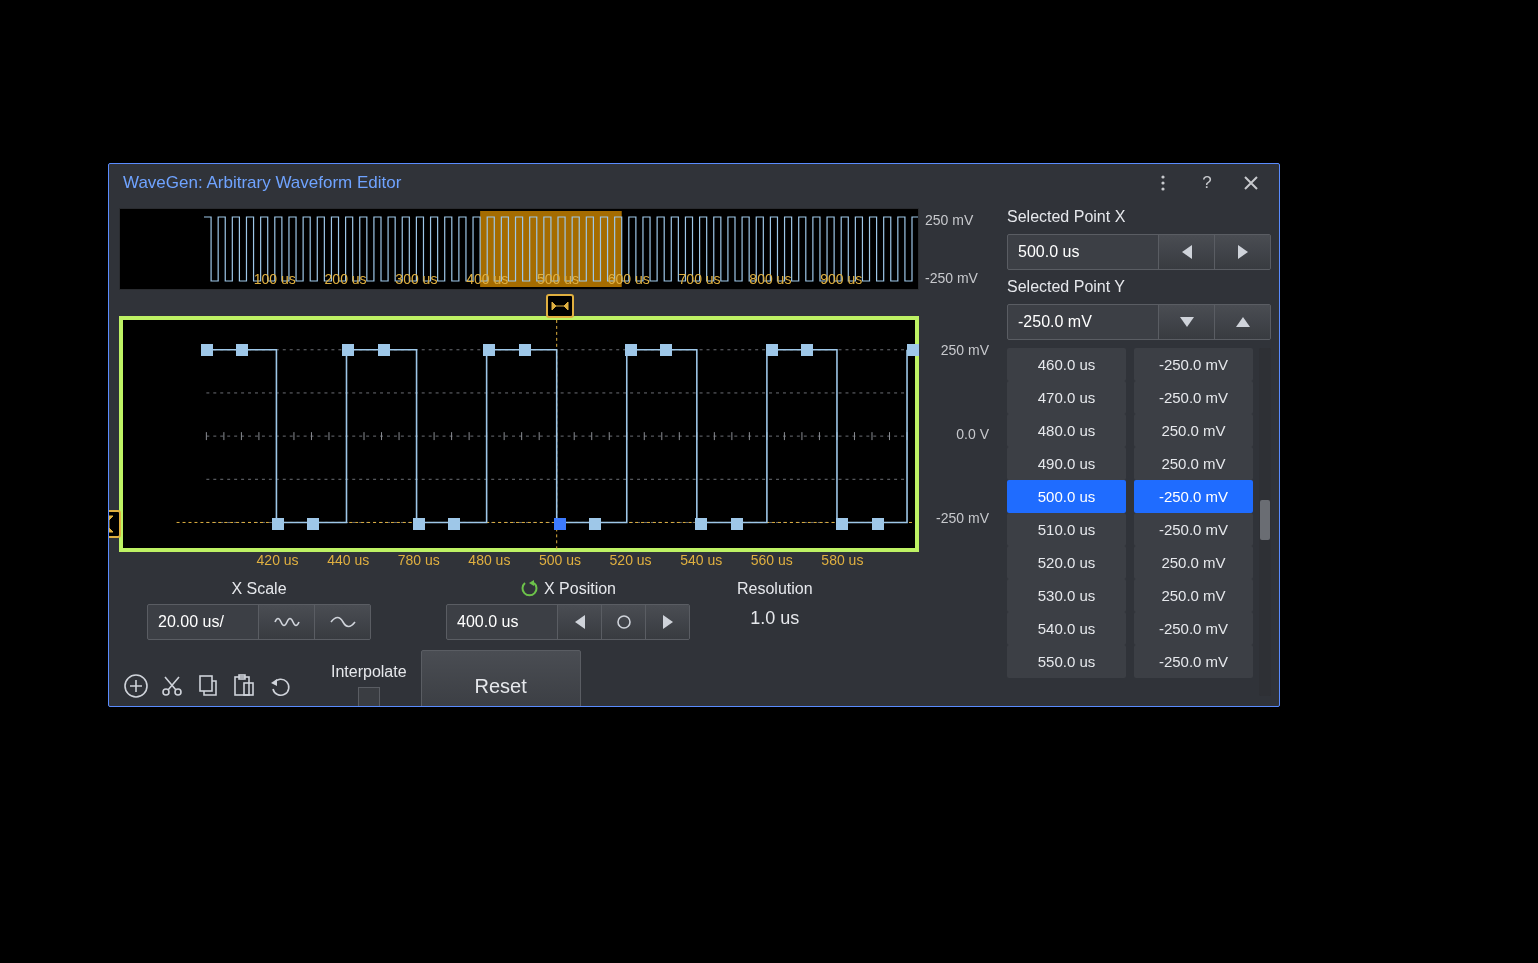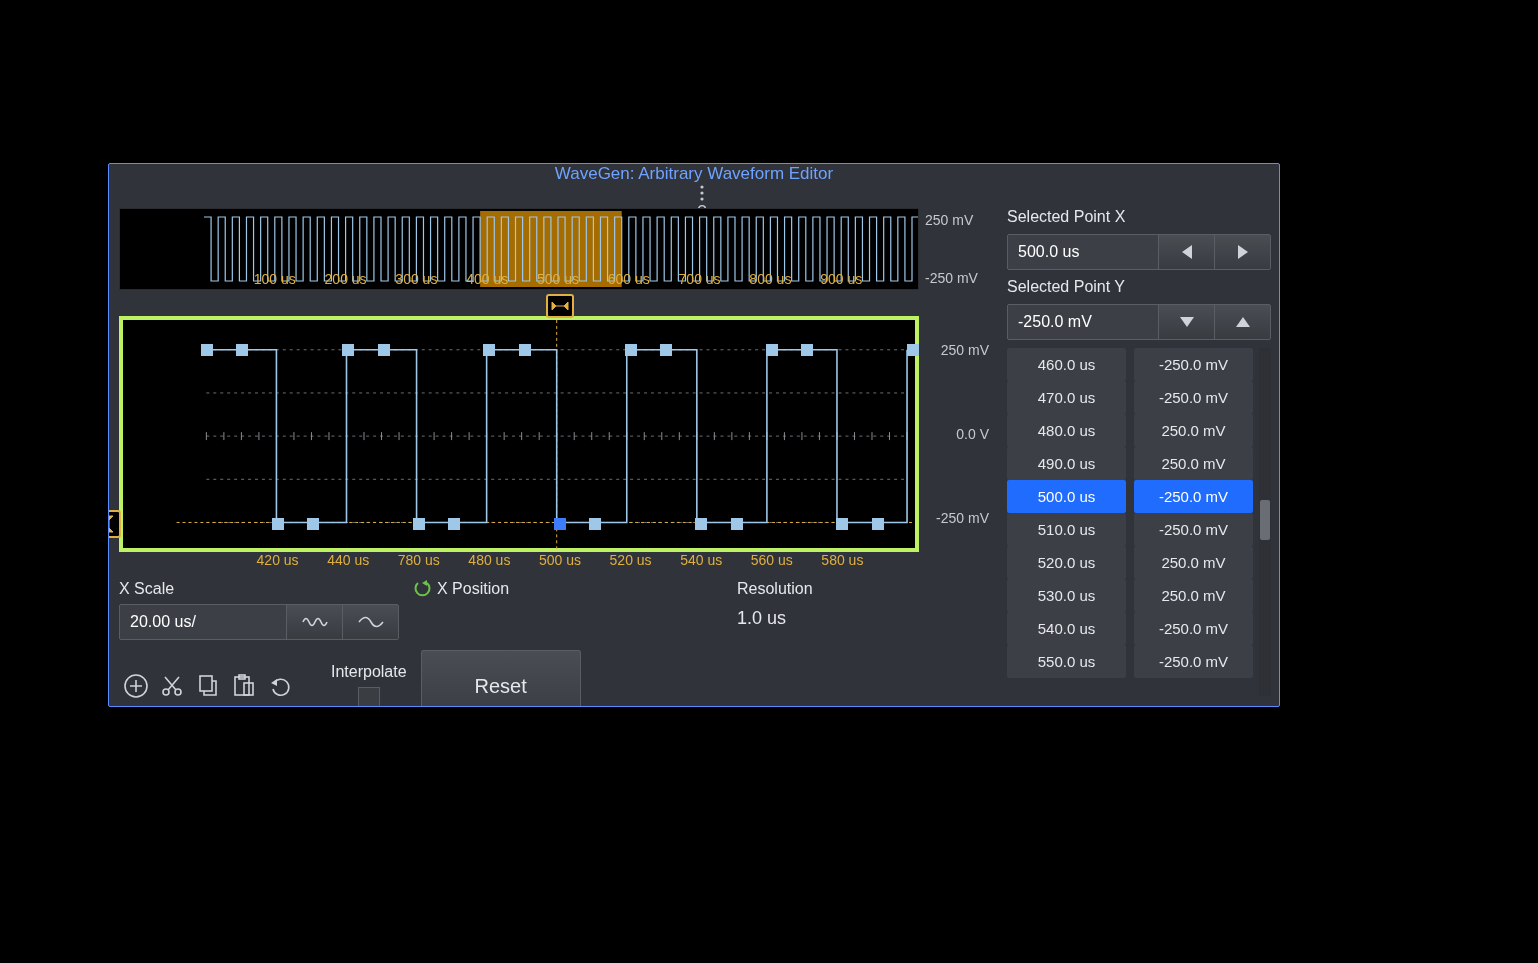--- a/index.html
+++ b/index.html
@@ -18,21 +18,21 @@
     --gridline2:#7c7f85;
     --handle:#9ec7e8;
     --hl:#1f6cff;
   }
   *{box-sizing:border-box;}
   body{margin:0;background:var(--bg0);width:1538px;height:963px;font-family:"Segoe UI",Arial,sans-serif;color:var(--text);font-size:15px;}
   .window{
     position:absolute;left:108px;top:163px;width:1172px;height:544px;
     background:var(--panel);border:1px solid var(--blue);border-radius:2px;display:flex;flex-direction:column;overflow:hidden;
   }
-  .titlebar{height:38px;display:flex;align-items:center;padding:0 14px;flex-direction:column;}
+  .titlebar{height:38px;display:flex;align-items:center;padding:0 14px;}
   .titlebar .title{color:#6fa3ff;font-size:17px;}
   .titlebar .spacer{flex:1;}
   .title-btn{width:28px;height:28px;margin-left:16px;display:flex;align-items:center;justify-content:center;color:var(--sub);cursor:pointer;}
   .content{flex:1;display:flex;min-height:0;}
   .main{flex:1;padding:6px 10px 10px 10px;display:flex;flex-direction:column;min-width:0;}
   .side{width:280px;padding:6px 8px 10px 8px;display:flex;flex-direction:column;gap:8px;min-width:0;}
 
   
   .overview-wrap{display:flex;align-items:stretch;}
   .overview{position:relative;height:82px;flex:1;background:#000;border:1px solid #2a2c30;}
@@ -46,21 +46,21 @@
   .plot-labels{width:70px;display:flex;flex-direction:column;justify-content:space-between;padding:2px 0 2px 6px;color:var(--sub);font-size:14px;text-align:right;}
   .plot-xtick{position:absolute;bottom:-20px;color:var(--yellow);font-size:14px;transform:translateX(-50%);}
   .plot-svg{position:absolute;inset:0;}
   .handle{position:absolute;width:12px;height:12px;background:var(--handle);}
   .handle.sel{background:#3d7bff;}
   .cursor-marker{position:absolute;top:-26px;transform:translateX(-50%);border:2px solid var(--yellow);background:#000;border-radius:3px;padding:2px 2px;display:flex;align-items:center;justify-content:center;}
   .level-marker{position:absolute;left:-26px;transform:translateY(-50%);border:2px solid var(--yellow);background:#000;border-radius:3px;padding:2px 2px;display:flex;align-items:center;justify-content:center;}
 
   
   .ctrls{display:flex;gap:14px;margin-top:28px;align-items:flex-start;}
-  .group{display:flex;flex-direction:column;gap:6px;}
+  .group{display:flex;flex-direction:column;gap:6px;align-items:center;}
   .lbl{color:var(--text);font-size:16px;}
   .lbl.inline{display:flex;align-items:center;gap:6px;}
   .numbox{display:flex;height:36px;background:var(--panel2);border:1px solid var(--border);border-radius:2px;overflow:hidden;}
   .numbox .val{flex:1;display:flex;align-items:center;padding:0 10px;color:#fff;font-size:16px;min-width:110px;}
   .numbox .btn{width:56px;display:flex;align-items:center;justify-content:center;border-left:1px solid var(--border);background:linear-gradient(#4a4d53,#383b40);cursor:pointer;font-size:16px;color:#cfd3da;}
   .numbox .btn.small{width:44px;}
 
   .icon-row{display:flex;gap:2px;align-items:center;}
   .tool-icon{width:34px;height:34px;display:flex;align-items:center;justify-content:center;color:#cfd3da;cursor:pointer;}
 
@@ -254,20 +254,38 @@
         </div>
 
         <div class="group" style="width:310px">
           <span class="lbl inline">
             <svg width="18" height="18" viewBox="0 0 18 18">
                 <path d="M14 3 A7 7 0 1 1 5 3" stroke="#6cc24a" fill="none" stroke-width="2"></path>
                 <path d="M14 0 L14 6 L9 3 Z" fill="#6cc24a"></path>
               </svg>
             <span>X Position</span>
           </span>
+          <div class="numbox">
+            <span class="val">400.0 us</span>
+            <div class="btn small">
+                <svg width="10" height="14" viewBox="0 0 10 14">
+                  <path d="M10 0 L0 7 L10 14 Z" fill="#cfd3da"></path>
+                </svg>
+              </div>
+            <div class="btn small">
+                <svg width="18" height="18" viewBox="0 0 18 18">
+                  <circle cx="9" cy="9" r="6" stroke="#cfd3da" fill="none" stroke-width="1.6"></circle>
+                </svg>
+              </div>
+            <div class="btn small">
+                <svg width="10" height="14" viewBox="0 0 10 14">
+                  <path d="M0 0 L10 7 L0 14 Z" fill="#cfd3da"></path>
+                </svg>
+              </div>
+          </div>
         </div>
 
         <div class="group">
           <span class="lbl">Resolution</span>
           <span style="font-size:18px;padding-top:4px">1.0 us</span>
         </div>
       </div>
 
       <div class="ctrls" style="margin-top:10px;align-items:center">
         <div class="icon-row">

